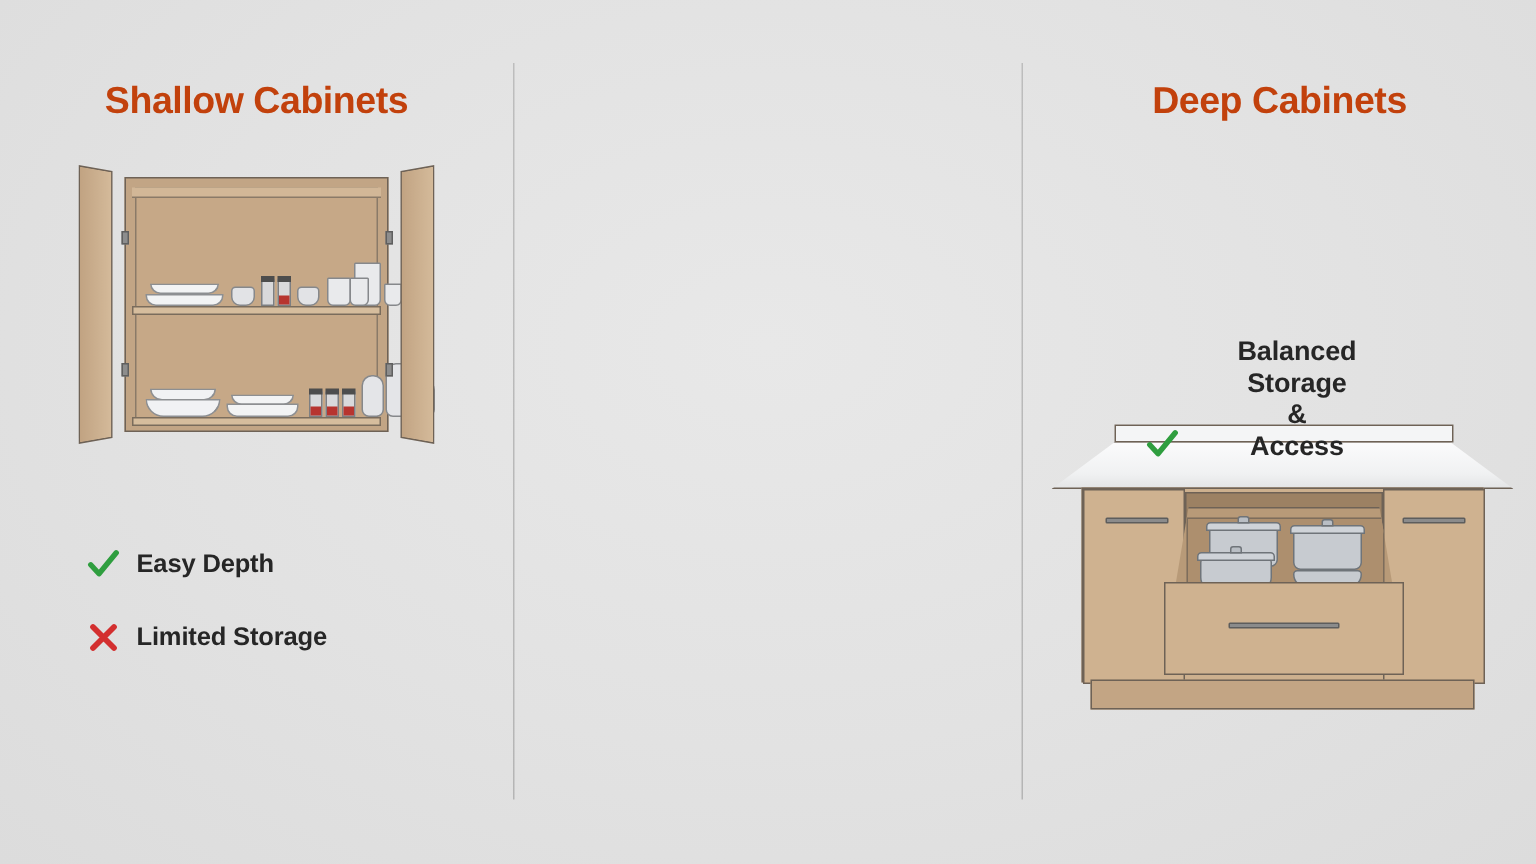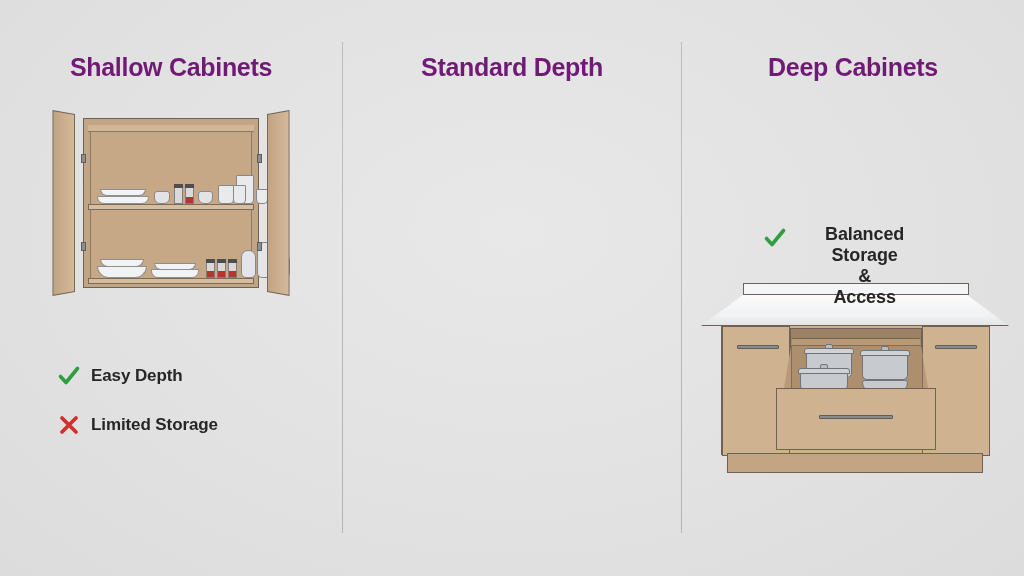--- a/index.html
+++ b/index.html
@@ -30,21 +30,21 @@
   #panel-standard { left: 343px; width: 338px; }
   #panel-deep     { left: 682px; width: 342px; }
 
   .panel-title {
     position: absolute;
     top: 53px;
     left: 0; right: 0;
     text-align: center;
     font-size: 25px;
     font-weight: bold;
-    color: #701a75;
+    color: #c2410c;
     letter-spacing: -0.3px;
   }
 
   
   .bullet {
     position: absolute;
     display: flex;
     align-items: center;
     gap: 10px;
     white-space: nowrap;
@@ -55,21 +55,21 @@
     font-weight: bold;
     color: #262626;
     letter-spacing: -0.1px;
   }
 
   #bullet-easy-access   { left: 57px; top: 364px; }
   #bullet-limited-store { left: 57px; top: 413px; text-align: right; }
 
   #bullet-balanced {
     left: 420px; top: 224px;
-    align-items: flex-start;
+    align-items: flex-end;
     gap: 38px;
   }
   #bullet-balanced .mark { margin-top: 2px; }
   #bullet-balanced .btext {
     font-size: 18px;
     line-height: 21px;
     white-space: normal;
     text-align: center;
   }
 
@@ -277,21 +277,20 @@
       <svg viewBox="0 0 24 24" width="24" height="24">
           <path d="M5 5 L19 19 M19 5 L5 19" fill="none" stroke="#d32f2f" stroke-width="3.8" stroke-linecap="round"></path>
         </svg>
     </span>
     <span class="btext">Limited Storage</span>
   </div>
 </div>
 
 <div class="panel" id="panel-standard">
 
-  <div class="panel-title">Standard Depth</div>
 
   <div id="art-standard">
     <div id="bc-counter-back"></div>
     <div id="bc-counter"></div>
 
     <div id="bc-box">
       <div class="bc-door-side" id="bc-door-l">
         <div class="handle" style="left:14px;top:18px;width:42px;"></div>
       </div>
       <div class="bc-door-side" id="bc-door-r">

